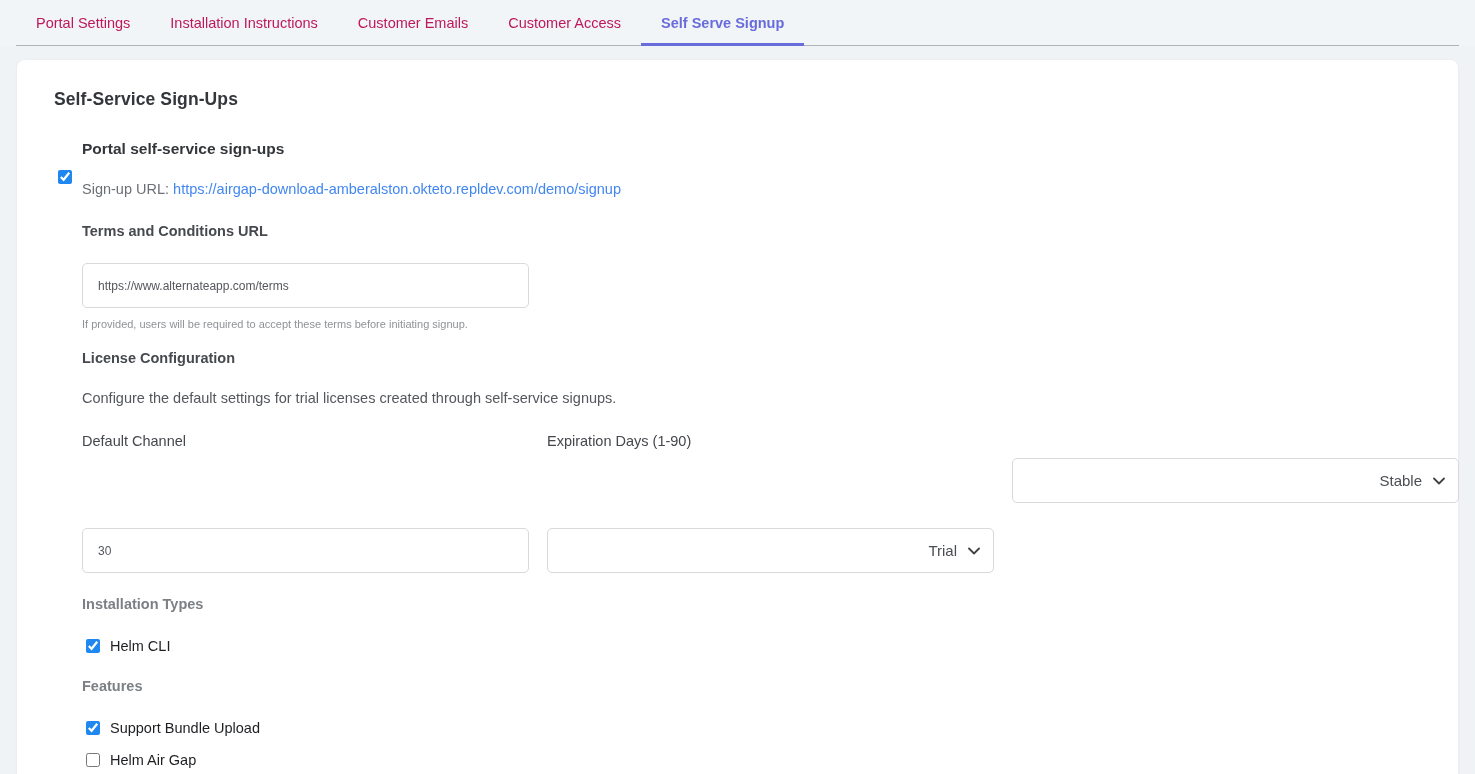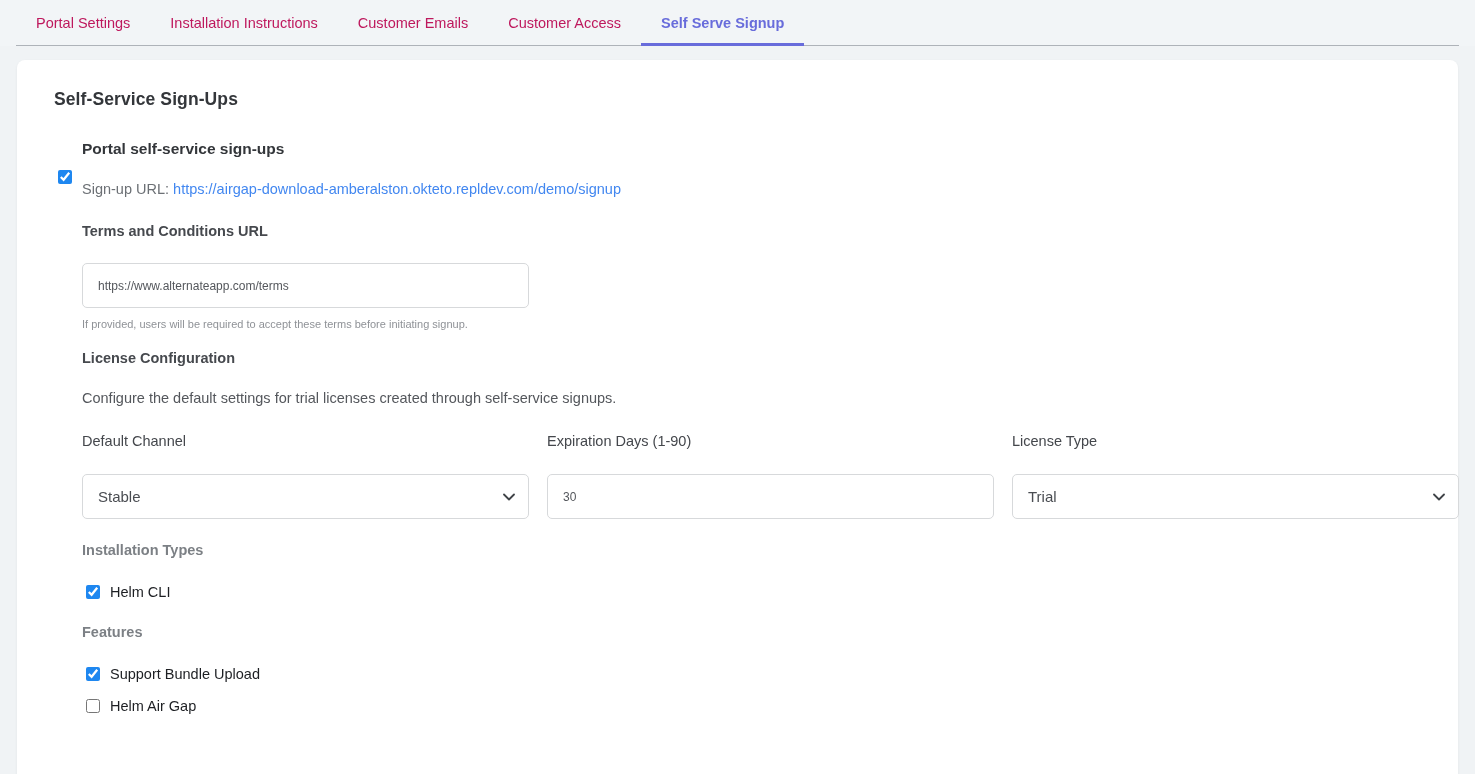--- a/index.html
+++ b/index.html
@@ -140,20 +140,21 @@
     height: 45px;
     border: 1px solid #d7d9db;
     border-radius: 5px;
     padding: 0 36px 0 15px;
     font-size: 15px;
     color: #4a4d52;
     background: #fff;
     font-family: "Liberation Sans", "DejaVu Sans", sans-serif;
     cursor: pointer;
     outline: none;
+    text-align: right;
   }
   .chevron {
     position: absolute;
     right: 14px; top: 50%;
     transform: translateY(-50%);
     pointer-events: none;
     display: flex;
   }
   .num-input { width: 447px; }
 
@@ -213,21 +214,20 @@
     <div class="field-label terms-label">Terms and Conditions URL</div>
     <input type="text" class="text-input terms-input" value="https://www.alternateapp.com/terms" style="">
     <div class="helper-text">If provided, users will be required to accept these terms before initiating signup.</div>
 
     <div class="field-label section-label">License Configuration</div>
     <div class="body-text section-desc">Configure the default settings for trial licenses created through self-service signups.</div>
 
     <div class="grid3">
       <div class="col-label">Default Channel</div>
       <div class="col-label">Expiration Days (1-90)</div>
-      <div class="col-label">License Type</div>
 
       <div class="control select-wrap">
         <select class="sel"><option>Stable</option></select>
         <span class="chevron">
           <svg width="12" height="8" viewBox="0 0 12 8">
               <path d="M1 1.5 L6 6.5 L11 1.5" fill="none" stroke="#3f4347" stroke-width="1.8" stroke-linecap="round" stroke-linejoin="round"></path>
             </svg>
         </span>
       </div>
 

